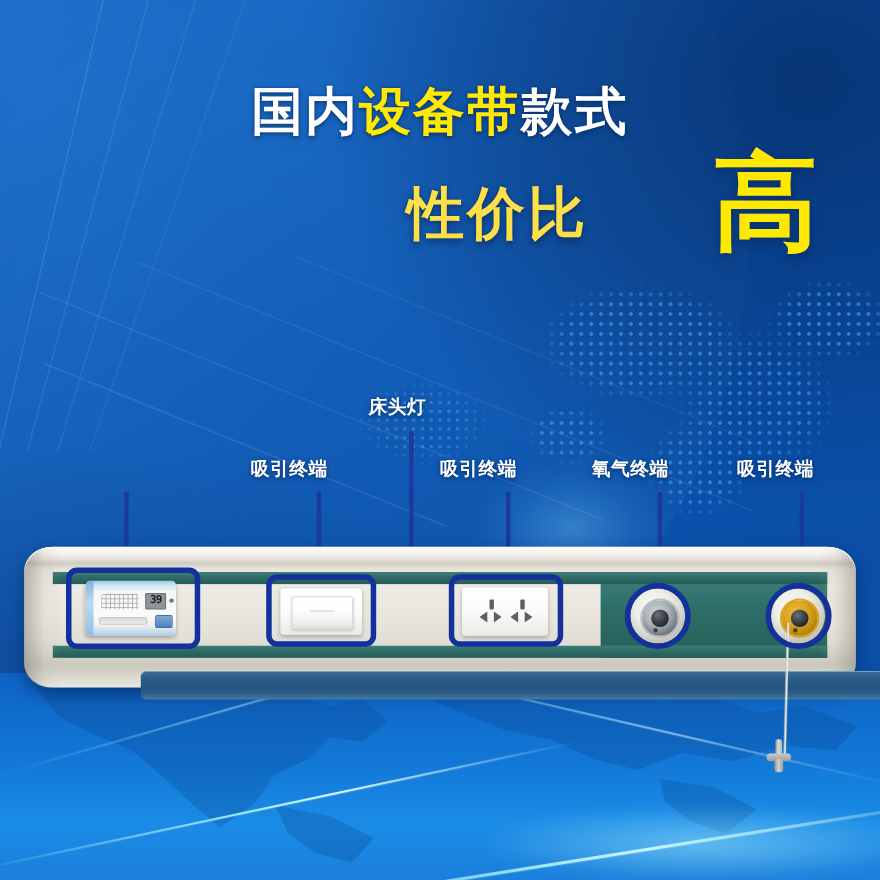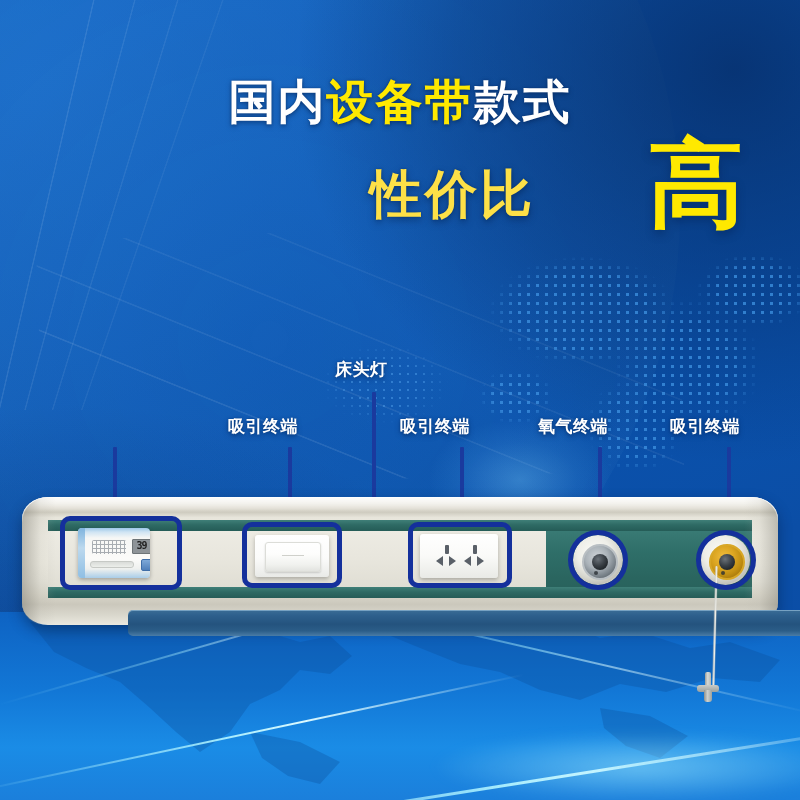--- a/index.html
+++ b/index.html
@@ -273,21 +273,21 @@
     position:absolute;border:5px solid #14309c;border-radius:10px;
     box-sizing:border-box;
   }
   .hl-circle{
     position:absolute;border:5px solid #14309c;border-radius:50%;
     box-sizing:border-box;
   }
 
   
   .intercom{
-    position:absolute;left:78px;top:528px;width:72px;height:50px;
+    position:absolute;left:78px;top:528px;width:82px;height:50px;
     border-radius:4px;
     background:linear-gradient(180deg,#9cc7e8 0%,#cfe4f3 8%,#f6f7f5 20%,#fbfbf9 62%,#eef0ee 82%,#a9cde9 100%);
     box-shadow:0 2px 4px rgba(0,0,0,.28);
     overflow:hidden;
   }
   .ic-side{
     position:absolute;left:0;top:0;width:7px;height:50px;
     background:linear-gradient(180deg,#7fb4de,#bcd9ee 40%,#8fbfe4);
   }
   .ic-grille{

